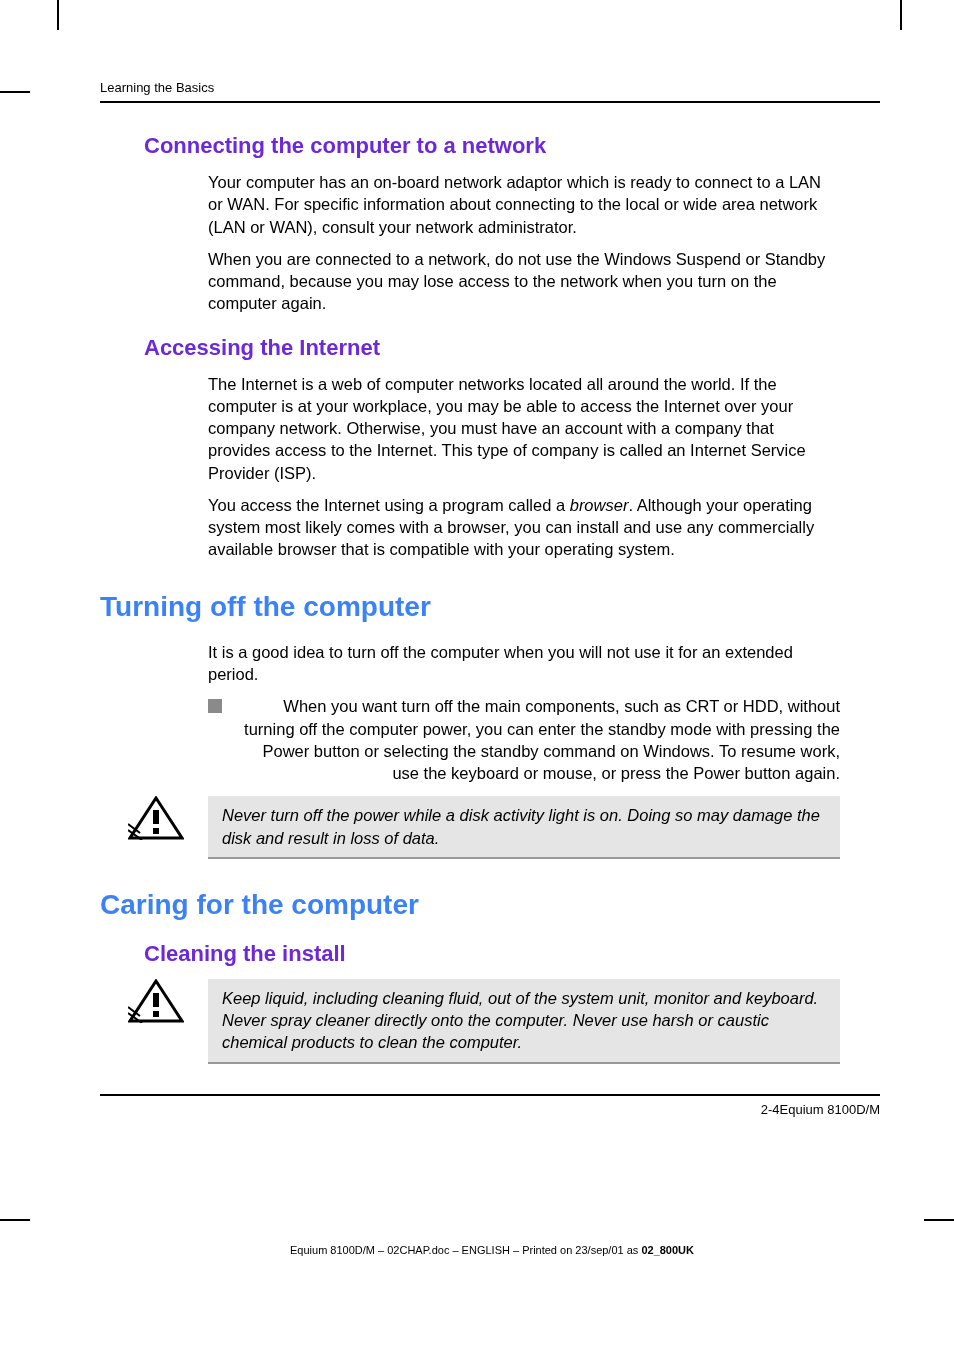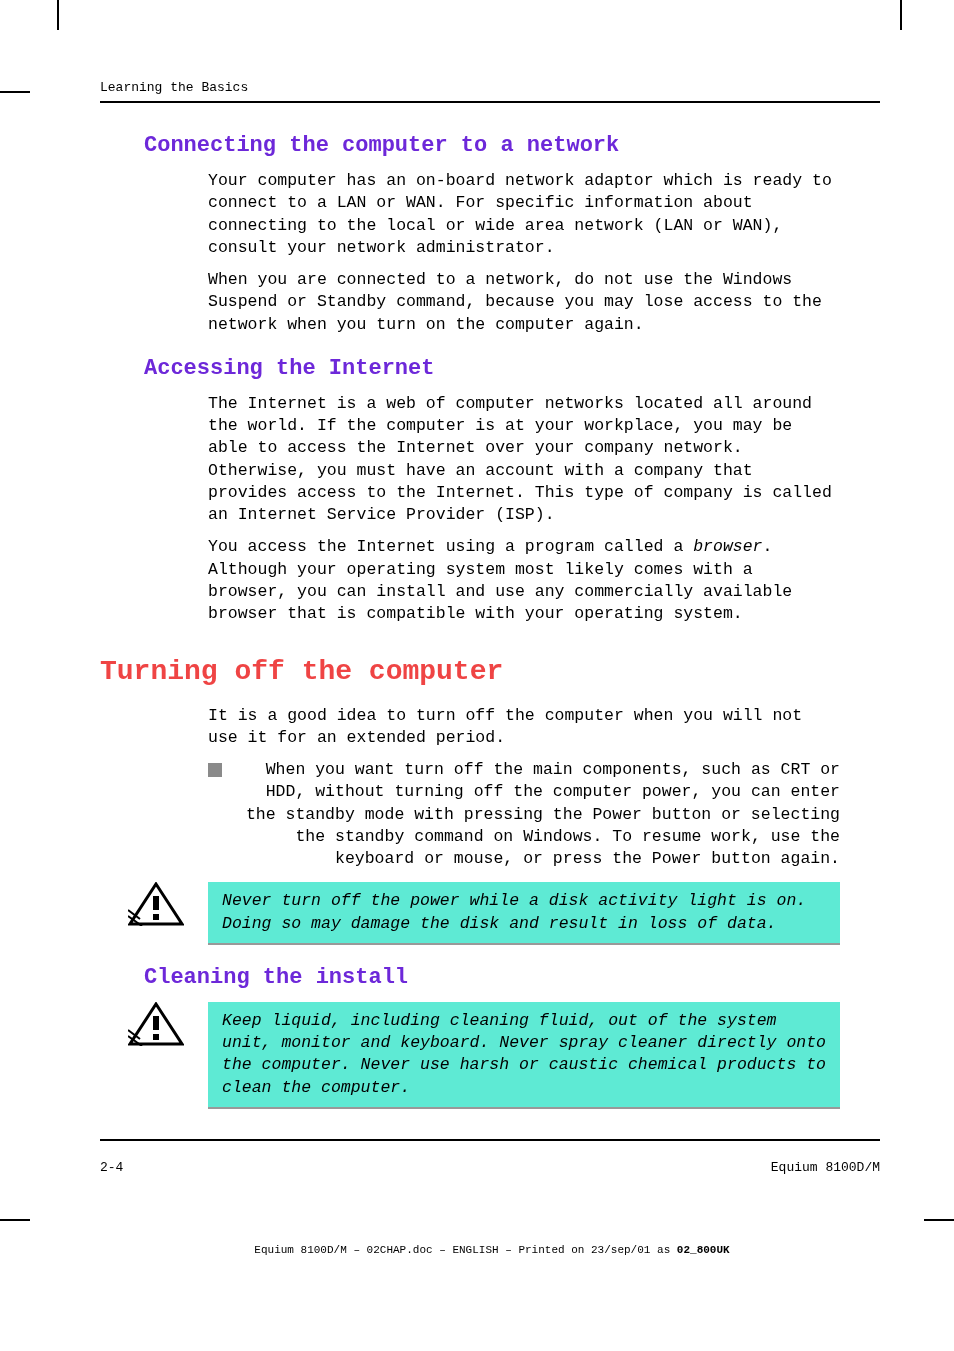--- a/index.html
+++ b/index.html
@@ -6,34 +6,34 @@
   html, body { width: 954px; height: 1351px; background: #fff; font-family: Arial, Helvetica, sans-serif; color: #000; }
   .crop-top-v { position: absolute; left: 57px; top: 0; width: 2px; height: 30px; background: #000; }
   .crop-left { position: absolute; left: 0; top: 91px; width: 30px; height: 2px; background: #000; }
   .crop-right { position: absolute; right: 52px; top: 0; width: 2px; height: 30px; background: #000; }
   .crop-bottom { position: absolute; left: 0; bottom: 55px; width: 30px; height: 2px; background: #000; }
   .crop-bottom-r { position: absolute; right: 0; bottom: 55px; width: 30px; height: 2px; background: #000; }
   .page { position: absolute; left: 100px; top: 80px; width: 780px; }
   .running-head { font-size: 13px; color: #000; margin-bottom: 6px; }
   .head-rule { border: none; border-top: 2px solid #000; margin-bottom: 30px; }
   .h2 { font-size: 22px; font-weight: bold; color: #6d28d9; margin: 20px 0 12px 44px; }
-  .h1 { font-size: 28px; font-weight: bold; color: #ef4444; margin: 30px 0 18px 0; }
+  .h1 { font-size: 28px; font-weight: bold; color: #3b82f6; margin: 30px 0 18px 0; }
   .body-text { font-size: 16.5px; line-height: 1.35; margin: 0 40px 10px 108px; }
   .bullet-list { margin: 0 40px 10px 108px; }
   .bullet-item { display: flex; margin-bottom: 8px; text-align: right; }
   .bullet-mark { width: 14px; height: 14px; background: #8a8a8a; flex-shrink: 0; margin-top: 4px; margin-right: 12px; }
   .bullet-text { font-size: 16.5px; line-height: 1.35; flex: 1; }
   .warning-box { display: flex; margin: 12px 40px 12px 0; align-items: flex-start; }
   .warning-icon { width: 56px; flex-shrink: 0; margin-left: 28px; margin-right: 24px; }
-  .warning-content { flex: 1; background: #5eead4; padding: 8px 14px 8px 14px; border-bottom: 2px solid #999; font-style: italic; font-size: 16.5px; line-height: 1.35; }
+  .warning-content { flex: 1; background: #e5e5e5; padding: 8px 14px 8px 14px; border-bottom: 2px solid #999; font-style: italic; font-size: 16.5px; line-height: 1.35; }
   .footer-rule { border: none; border-top: 2px solid #000; margin-top: 30px; }
-  .footer { display: flex; justify-content: space-between; font-size: 13px; margin-top: 19px; }
+  .footer { display: flex; justify-content: flex-end; font-size: 13px; margin-top: 6px; }
   .footer-line { position: absolute; bottom: 20px; left: 0; width: 100%; text-align: center; font-size: 11px; color: #000; margin-left: 15px; }
   .em { font-style: italic; }
-  .page-wrap { position: relative; width: 954px; height: 1276px; font-family: Liberation Mono, monospace; }
+  .page-wrap { position: relative; width: 954px; height: 1276px; }
 </style>
 </head>
 <body>
 <div class="page-wrap">
 
 <div class="crop-top-v"></div>
 <div class="crop-right"></div>
 <div class="crop-left"></div>
 <div class="crop-bottom"></div>
 <div class="crop-bottom-r"></div>
@@ -68,20 +68,21 @@
         <polygon points="28,2 54,42 2,42" fill="none" stroke="#000" stroke-width="3"></polygon>
         <rect x="25" y="14" width="6" height="14" fill="#000"></rect>
         <rect x="25" y="32" width="6" height="6" fill="#000"></rect>
         <line x1="0" y1="34" x2="14" y2="44" stroke="#000" stroke-width="2"></line>
         <line x1="0" y1="28" x2="12" y2="37" stroke="#000" stroke-width="2"></line>
       </svg>
     </div>
     <div class="warning-content">Never turn off the power while a disk activity light is on. Doing so may damage the disk and result in loss of data.</div>
   </div>
 
+  <div class="h1">Caring for the computer</div>
 
   <div class="h2">Cleaning the install</div>
 
   <div class="warning-box">
     <div class="warning-icon">
       <svg viewBox="0 0 56 44" width="56" height="44">
         <polygon points="28,2 54,42 2,42" fill="none" stroke="#000" stroke-width="3"></polygon>
         <rect x="25" y="14" width="6" height="14" fill="#000"></rect>
         <rect x="25" y="32" width="6" height="6" fill="#000"></rect>
         <line x1="0" y1="34" x2="14" y2="44" stroke="#000" stroke-width="2"></line>

